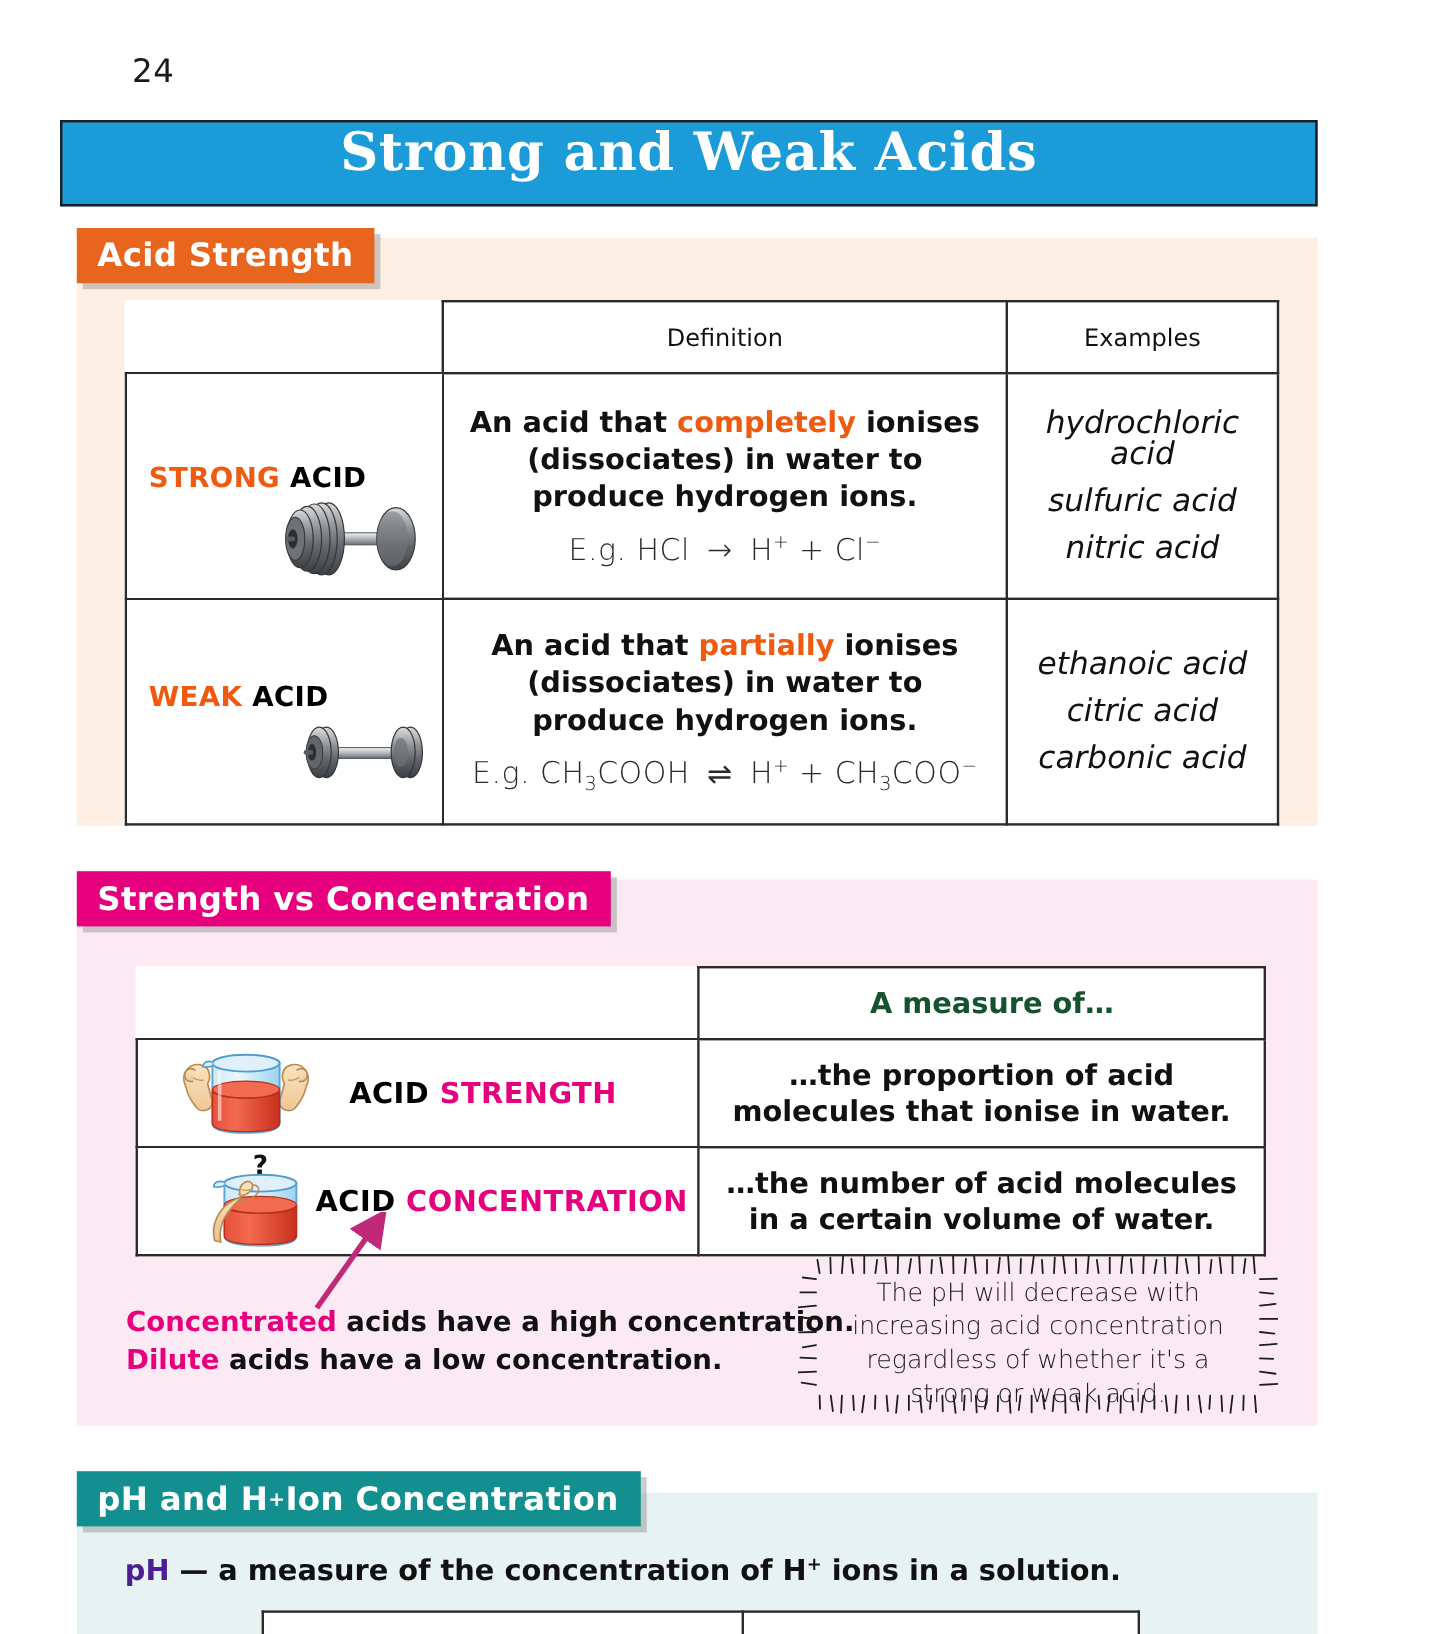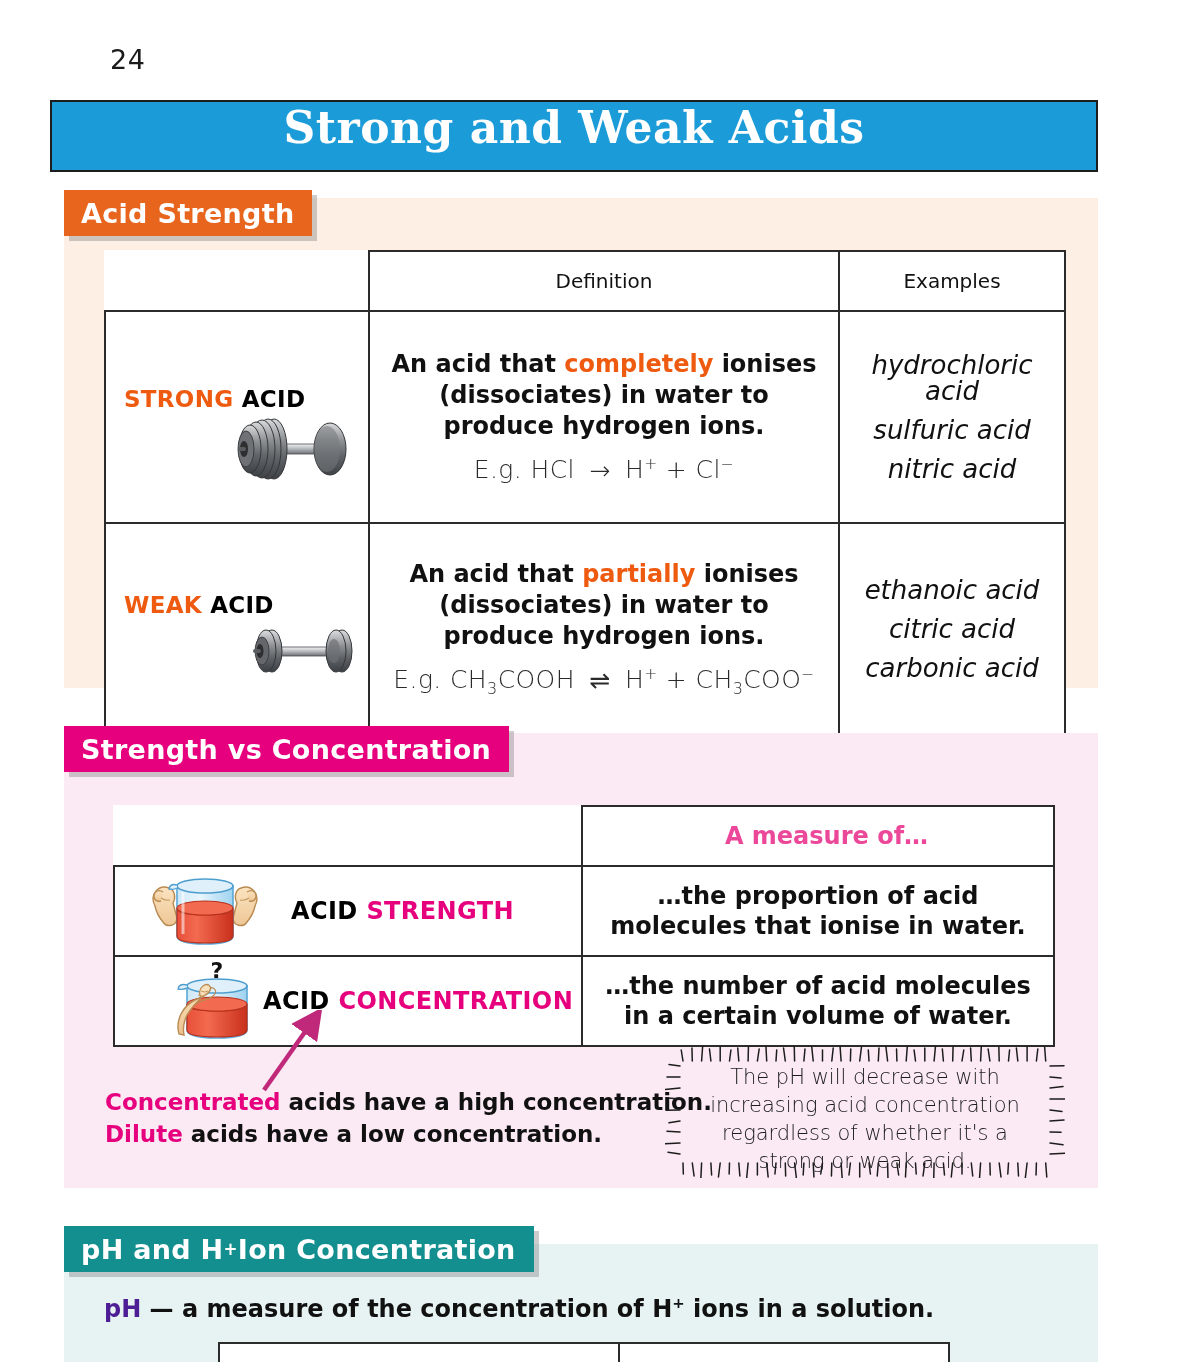--- a/index.html
+++ b/index.html
@@ -107,21 +107,21 @@
   }
   #acid-table .hdr {
     height: 56px;
     font-size: 20px;
     color: #111;
   }
   #acid-table .row-label {
     height: 186px;
     position: relative;
     text-align: left;
-    padding: 12px;
+    padding: 0;
   }
   #acid-table .row-def  { padding: 14px 14px; }
   #acid-table .row-ex   { padding: 14px 10px; }
 
   .acid-name {
     position: absolute;
     left: 18px;
     top: 74px;
     font-size: 23px;
     font-weight: bold;
@@ -174,21 +174,21 @@
     top: 805px;
     width: 940px;
   }
   #svc-table col.c-pic  { width: 468px; }
   #svc-table col.c-desc { width: 472px; }
   #svc-table .hdr-blank { border: none; background: transparent; }
   #svc-table .hdr {
     height: 56px;
     font-size: 24px;
     font-weight: bold;
-    color: #ec4899;
+    color: #14532d;
     padding-left: 18px;
   }
   #svc-table .pic-cell {
     height: 88px;
     position: relative;
     padding: 0;
   }
   #svc-table .desc-cell {
     padding: 10px 16px;
     font-size: 24px;

